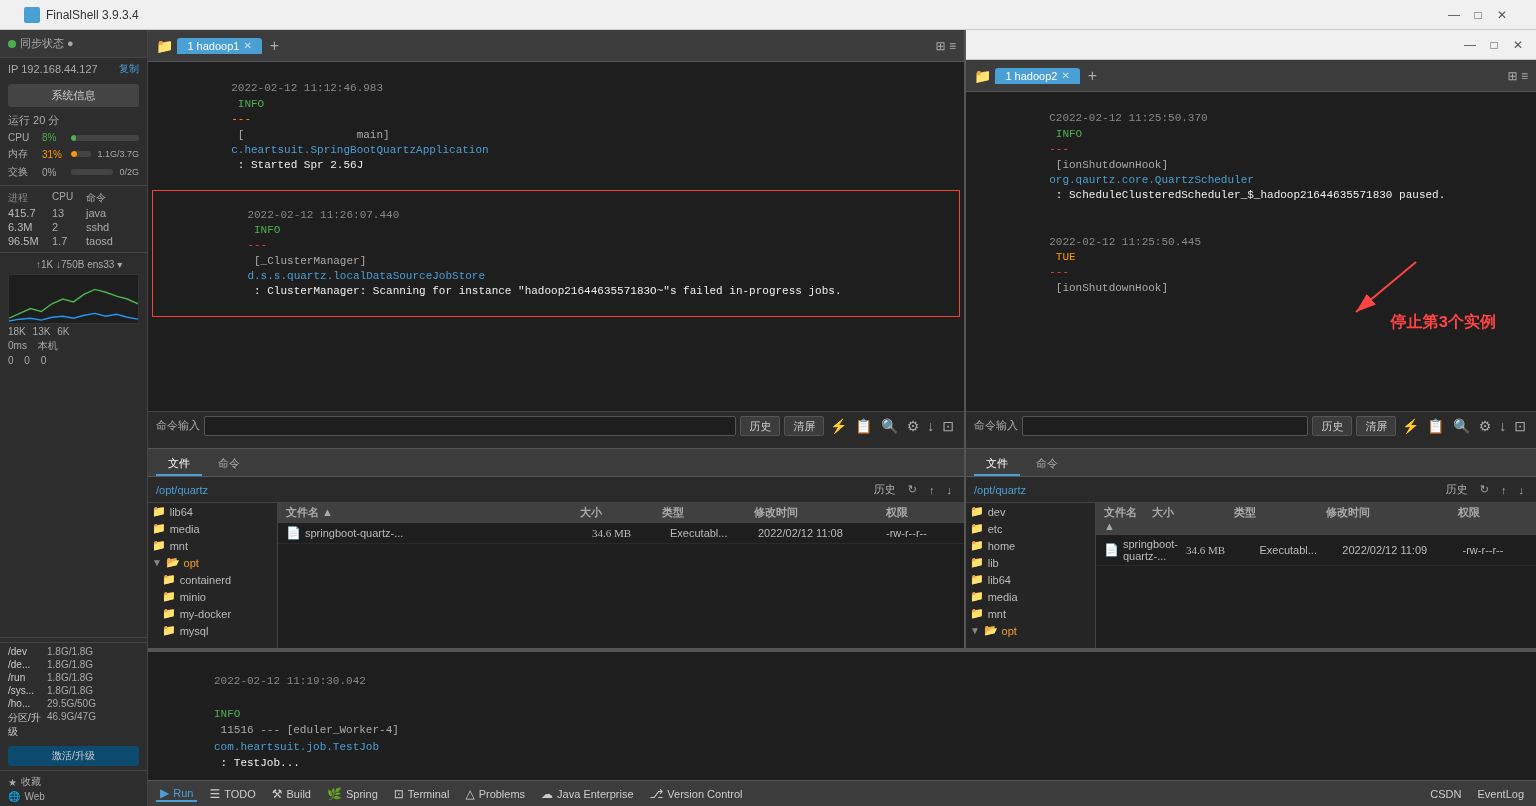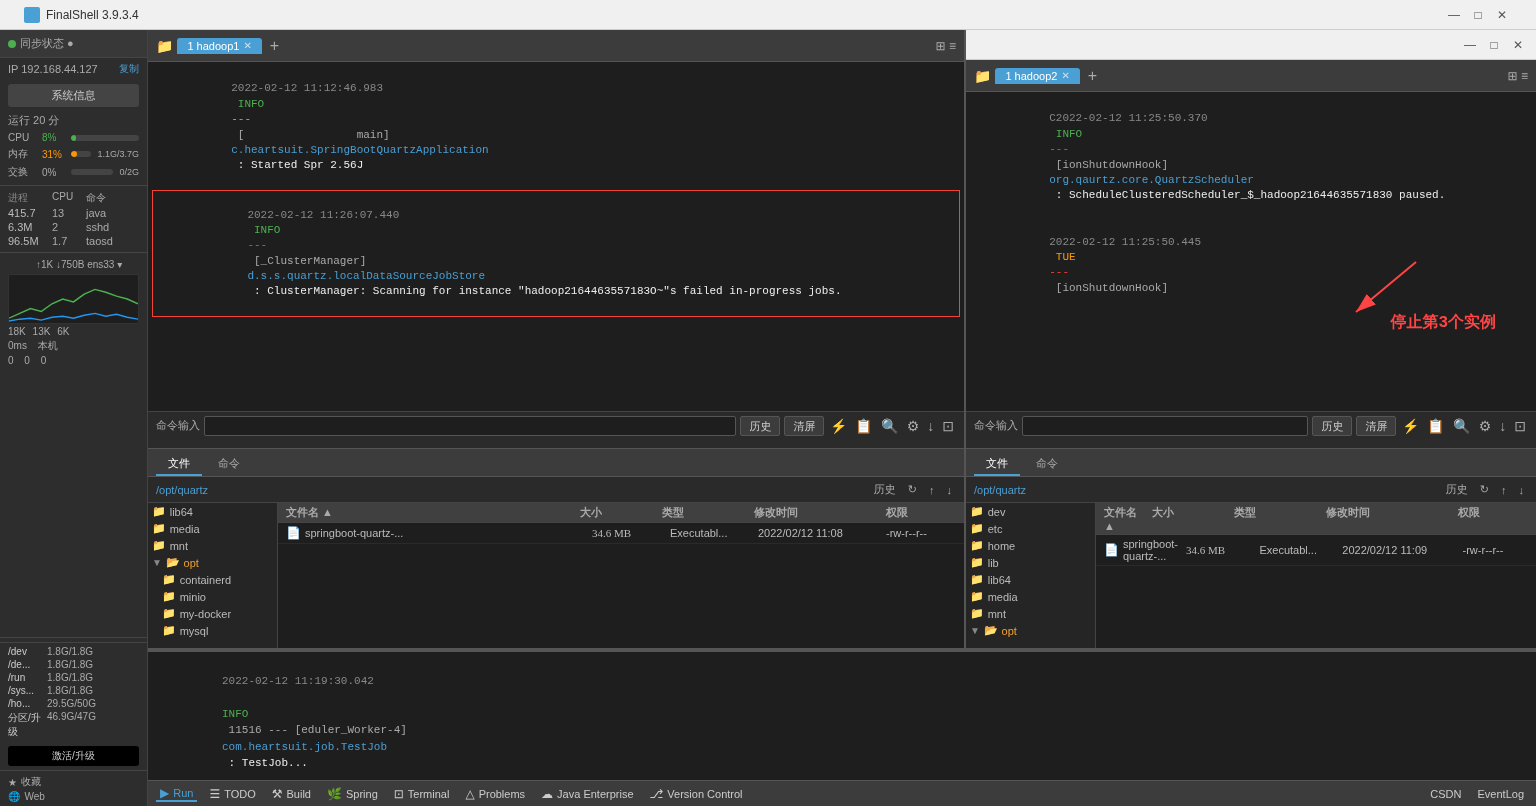--- a/index.html
+++ b/index.html
@@ -173,21 +173,21 @@
       display: flex;
       padding: 1px 0;
       font-size: 10px;
       color: #aaa;
       gap: 4px;
     }
     .path-col1 { width: 35px; color: #ccc; }
     .path-col2 { flex: 1; }
     .activate-btn {
       margin: 4px 8px;
-      background: #000000;
+      background: #0c4a6e;
       color: #ccc;
       border: none;
       padding: 3px 6px;
       border-radius: 3px;
       cursor: pointer;
       font-size: 10px;
       width: calc(100% - 16px);
     }
     .sidebar-bottom-icons {
       display: flex;
@@ -425,21 +425,21 @@
 
     
     .bottom-console {
       height: 130px;
       background: #1e1e1e;
       border-top: 2px solid #555;
       overflow-y: auto;
       font-family: 'Courier New', monospace;
       font-size: 11px;
       line-height: 1.5;
-      padding: 4px 8px;
+      padding: 4px 0;
     }
     .bottom-toolbar {
       background: #3c3c3c;
       height: 26px;
       display: flex;
       align-items: center;
       padding: 0 8px;
       gap: 8px;
       border-top: 1px solid #555;
     }

